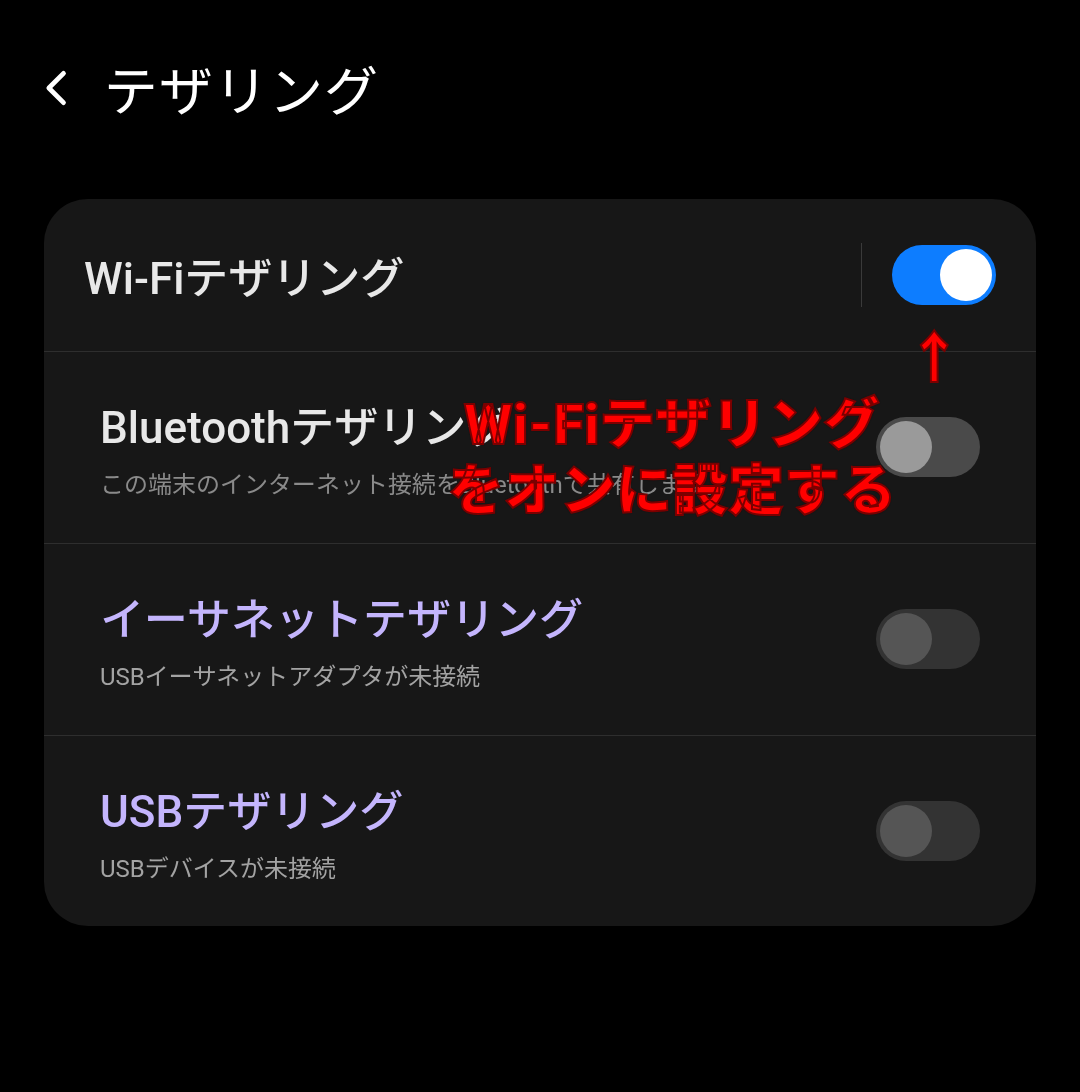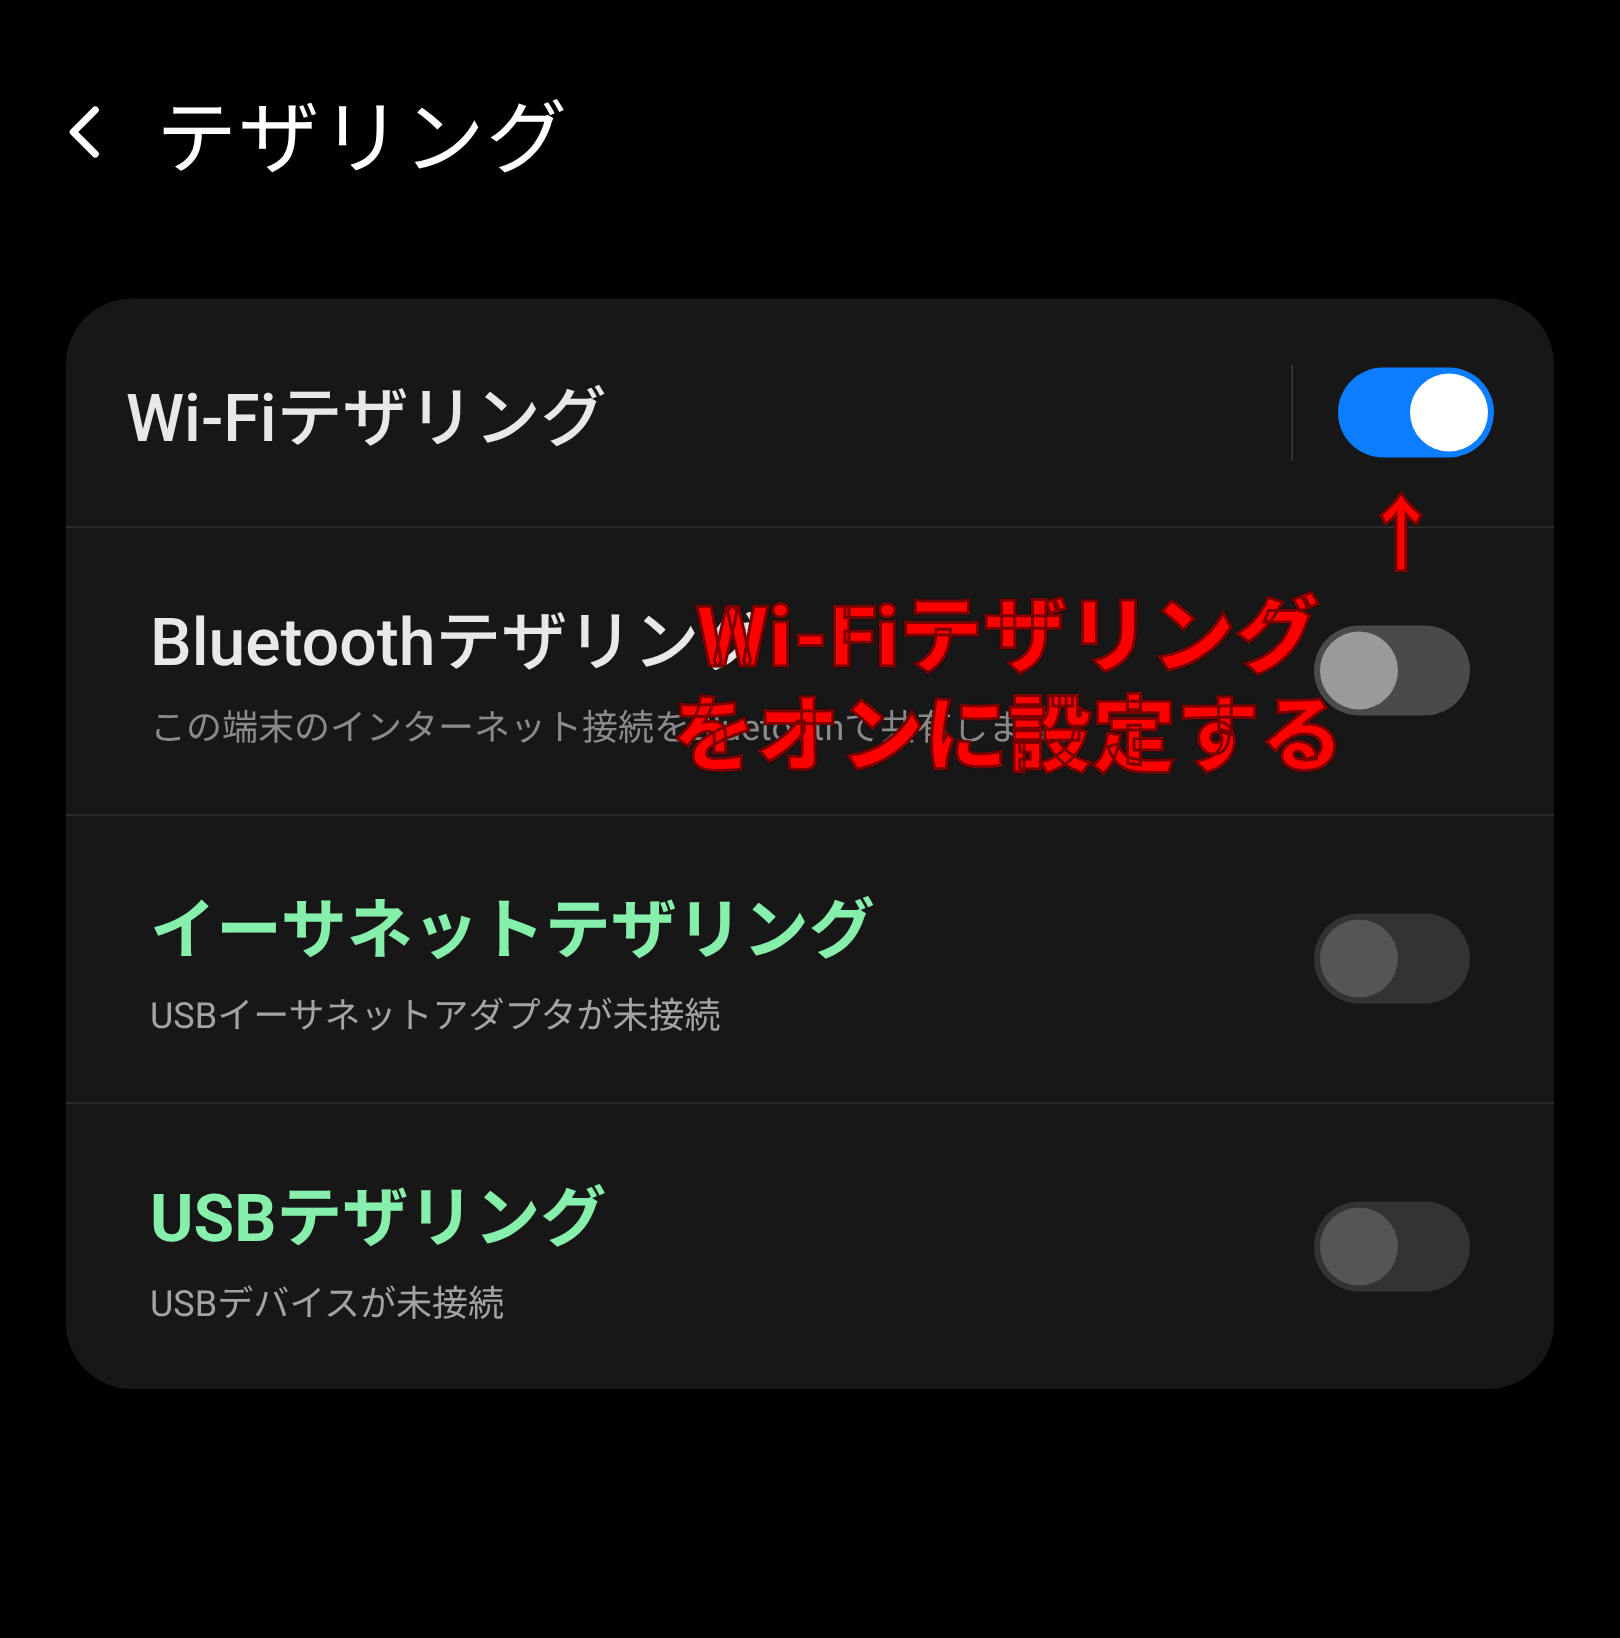--- a/index.html
+++ b/index.html
@@ -58,21 +58,21 @@
       color: #e8e8e8;
       font-size: 44px;
       font-weight: 500;
     }
     .secondary {
       color: #8a8a8a;
       font-size: 24px;
       line-height: 1.45;
       font-weight: 400;
     }
-    .disabled .primary { color: #86efac; font-weight: bold; }
+    .disabled .primary { color: #c4b5fd; }
     .disabled .secondary { color: #a3a3a3; }
 
     .ctrl {
       display: flex;
       align-items: center;
       gap: 30px;
       margin-left: 24px;
     }
     .vsep {
       width: 1px;

